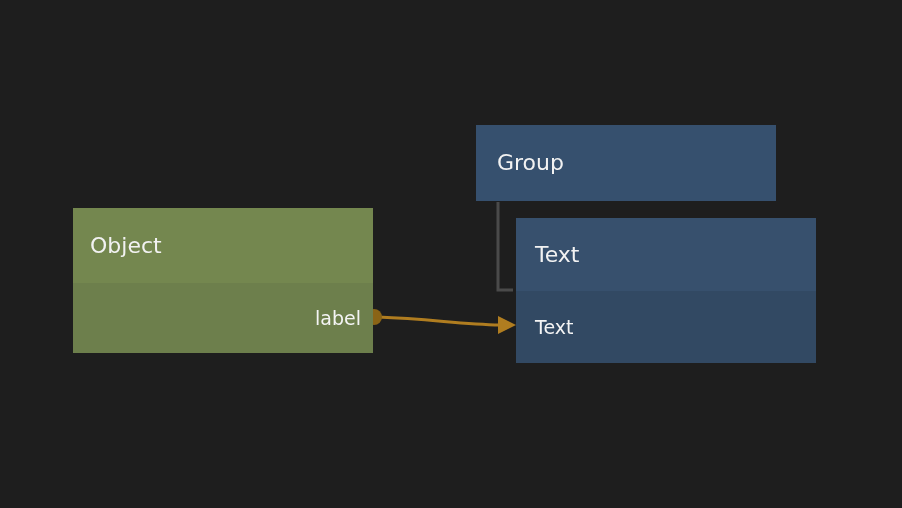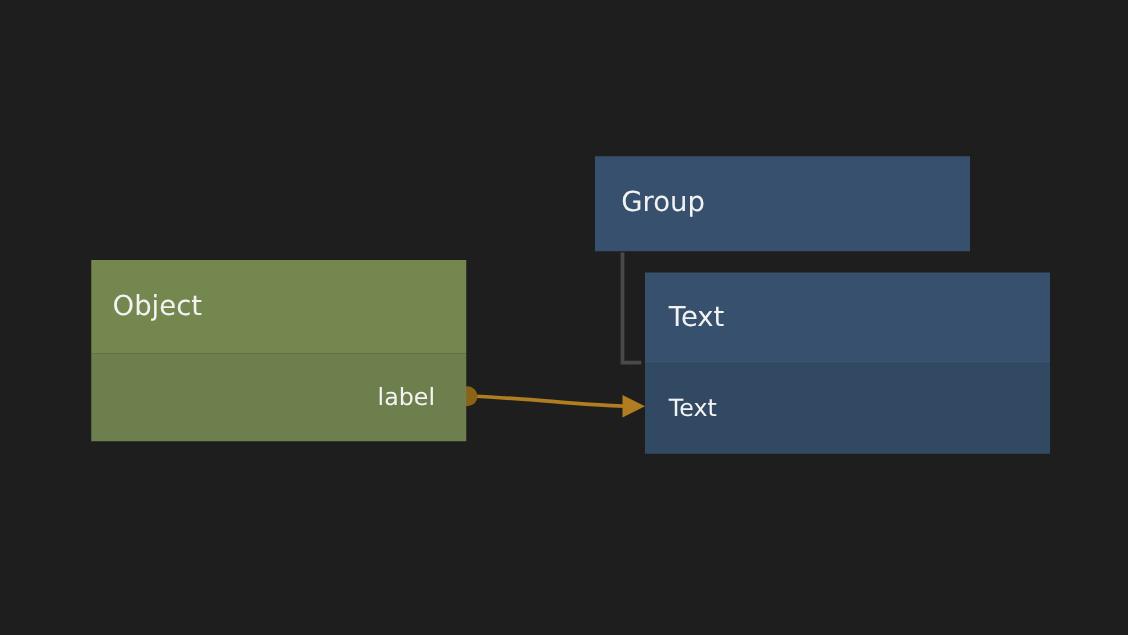--- a/index.html
+++ b/index.html
@@ -52,42 +52,42 @@
     height: 145px;
   }
   #object-node .sec-head {
     height: 75px;
     background: #74874f;
     padding-left: 17px;
   }
   #object-node .sec-body {
     height: 70px;
     background: #6d7f4c;
-    padding-right: 25px;
+    padding-right: 12px;
     justify-content: flex-end;
   }
 
   
   #group-node {
     left: 476px;
     top: 125px;
     width: 300px;
     height: 76px;
   }
   #group-node .sec-head {
     height: 76px;
     background: #36506e;
     padding-left: 21px;
   }
 
   
   #text-node {
     left: 516px;
     top: 218px;
-    width: 324px;
+    width: 300px;
     height: 145px;
   }
   #text-node .sec-head {
     height: 73px;
     background: #37506d;
     padding-left: 19px;
   }
   #text-node .sec-body {
     height: 72px;
     background: #324963;

